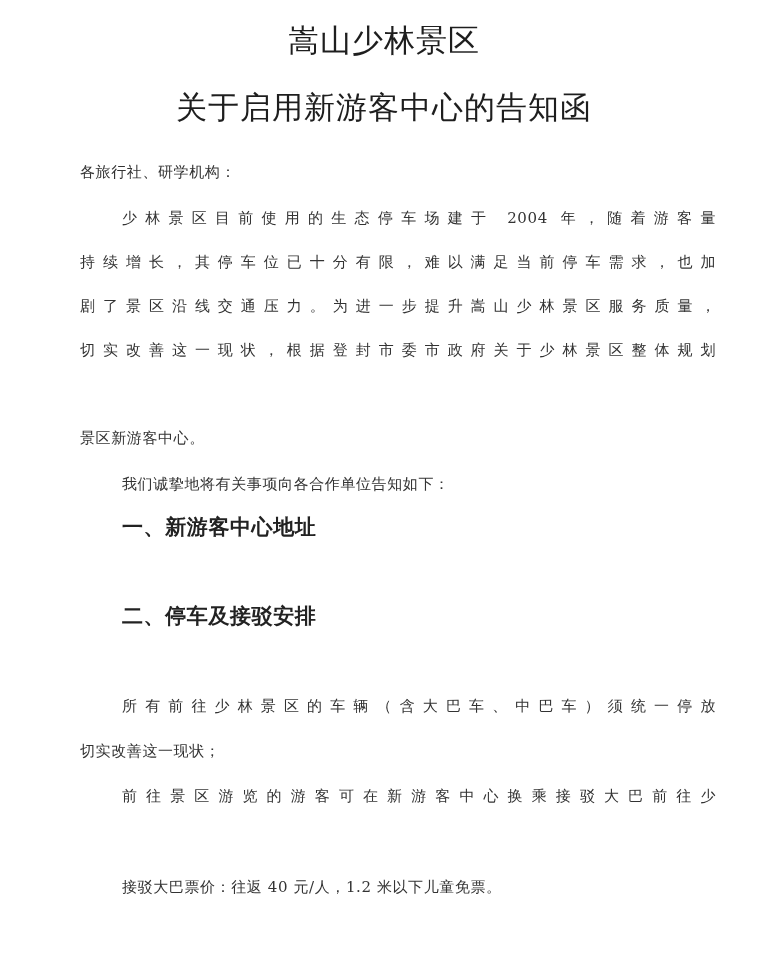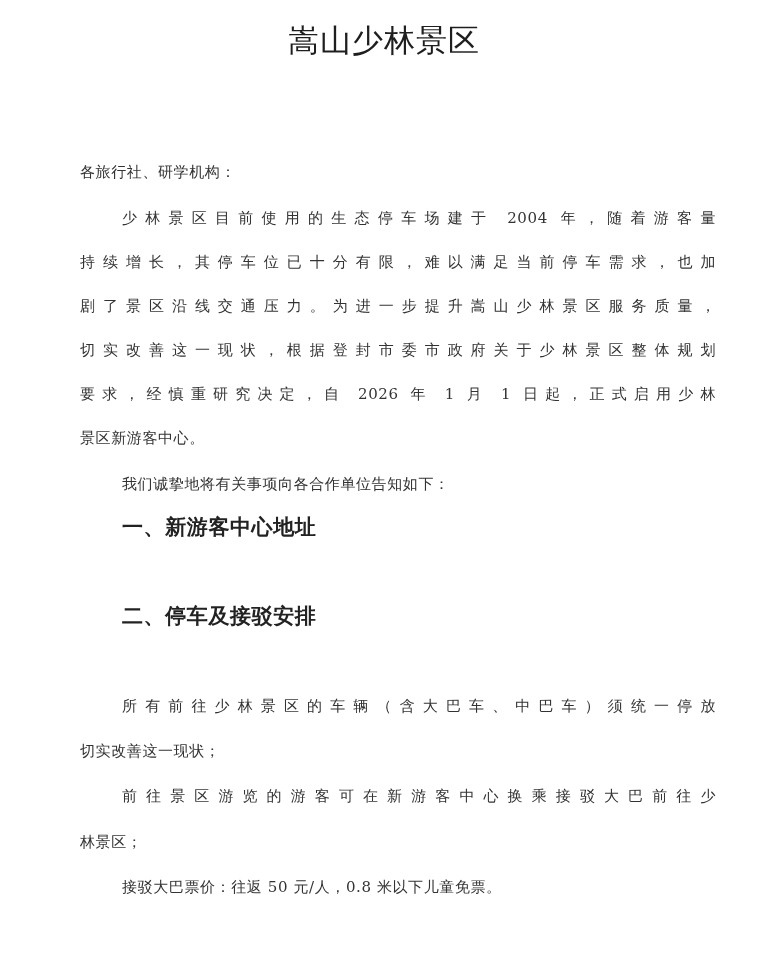--- a/index.html
+++ b/index.html
@@ -26,33 +26,32 @@
   .head {
     font-family: "DejaVu Sans", "Liberation Sans", sans-serif;
     font-weight: bold; color: #222; font-size: 21px;
   }
 </style>
 </head>
 <body>
 
 <div class="page">
   <div class="title t1">嵩山少林景区</div>
+  <div class="title t2">关于启用新游客中心的告知函</div>
 
   <div class="line" style="top:157px">各旅行社、研学机构：</div>
 
   <div class="line ind just" style="top:203px">少林景区目前使用的生态停车场建于 2004 年，随着游客量</div>
   <div class="line just" style="top:247px">持续增长，其停车位已十分有限，难以满足当前停车需求，也加</div>
   <div class="line just" style="top:291px">剧了景区沿线交通压力。为进一步提升嵩山少林景区服务质量，</div>
   <div class="line just" style="top:335px">切实改善这一现状，根据登封市委市政府关于少林景区整体规划</div>
-  <div class="line just" style="top:379px">要求，经慎重研究决定，自 2026 年 1 月 1 日起，正式启用少林</div>
   <div class="line" style="top:423px">景区新游客中心。</div>
 
   <div class="line ind head" style="top:512px">一、新游客中心地址</div>
 
   <div class="line ind" style="top:469px">我们诚挚地将有关事项向各合作单位告知如下：</div>
 
   <div class="line ind head" style="top:601px">二、停车及接驳安排</div>
   <div class="line ind just" style="top:691px">所有前往少林景区的车辆（含大巴车、中巴车）须统一停放</div>
   <div class="line" style="top:736px">切实改善这一现状；</div>
   <div class="line ind just" style="top:781px">前往景区游览的游客可在新游客中心换乘接驳大巴前往少</div>
-  <div class="line" style="top:827px">林景区；</div>
-  <div class="line ind" style="top:872px">接驳大巴票价：往返 50 元/人，0.8 米以下儿童免票。</div>
+  <div class="line ind" style="top:872px">接驳大巴票价：往返 40 元/人，1.2 米以下儿童免票。</div>
 </div>
 
 </body></html>

